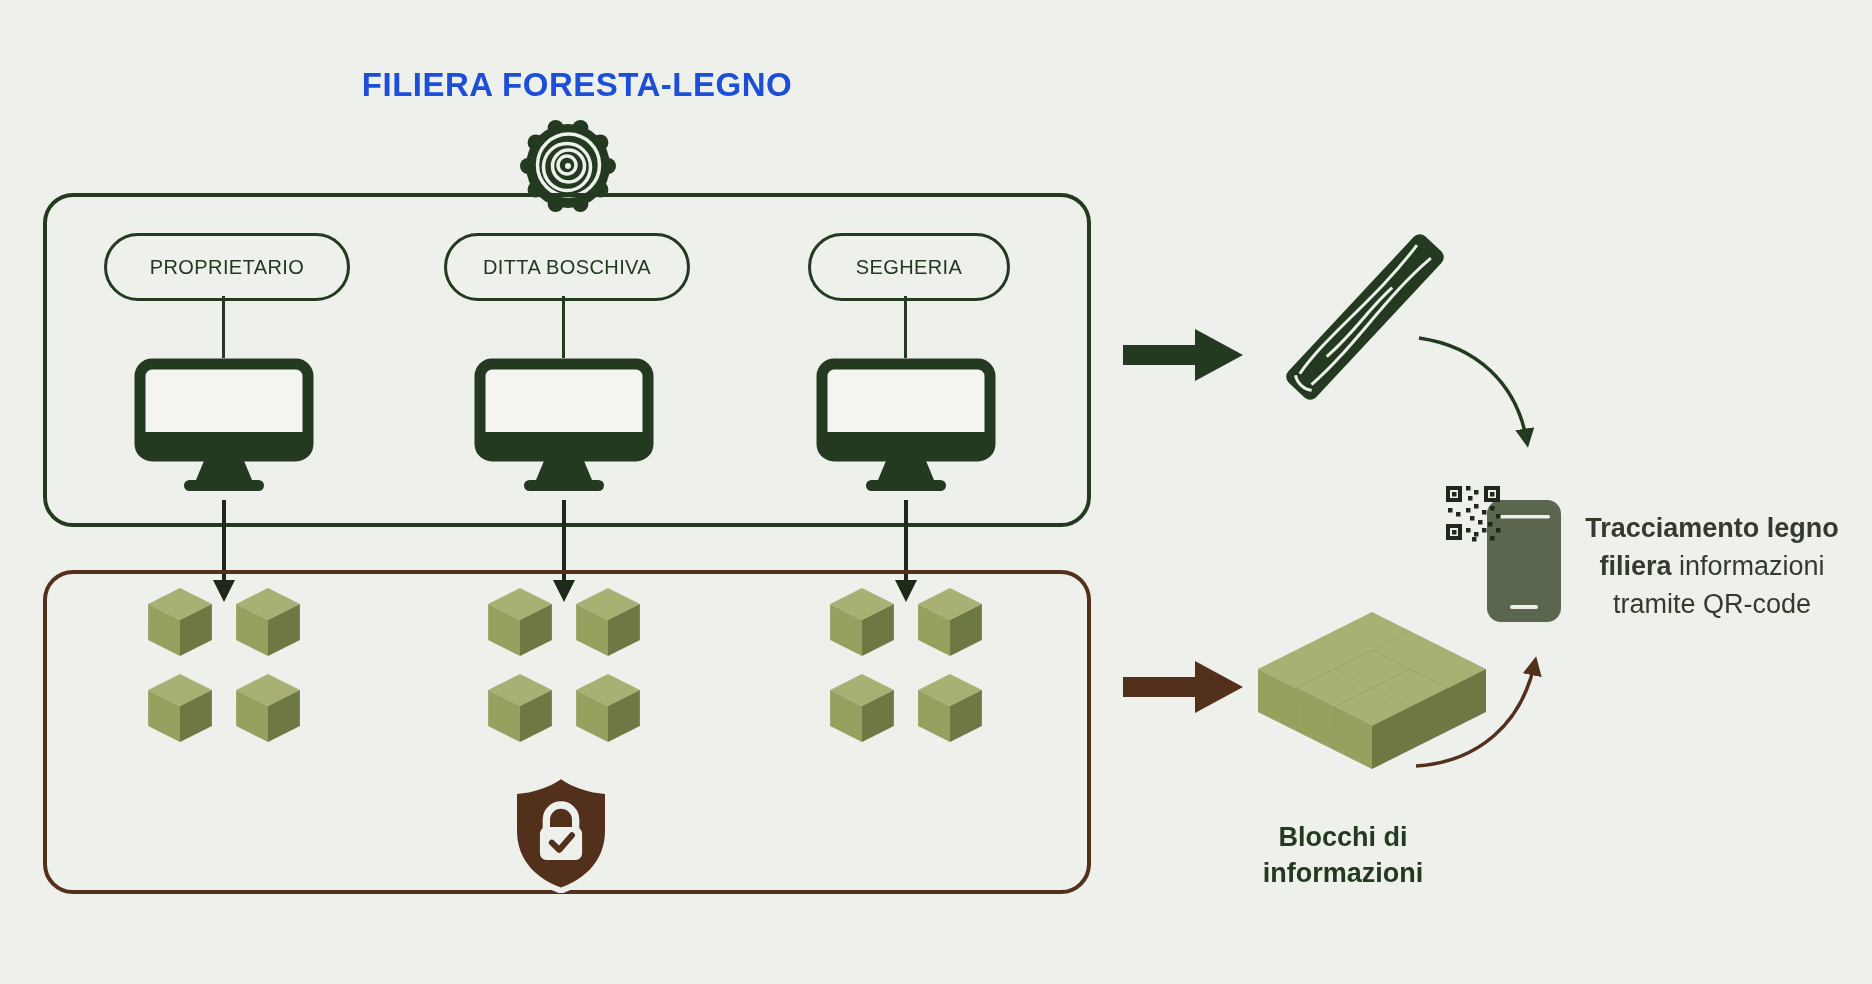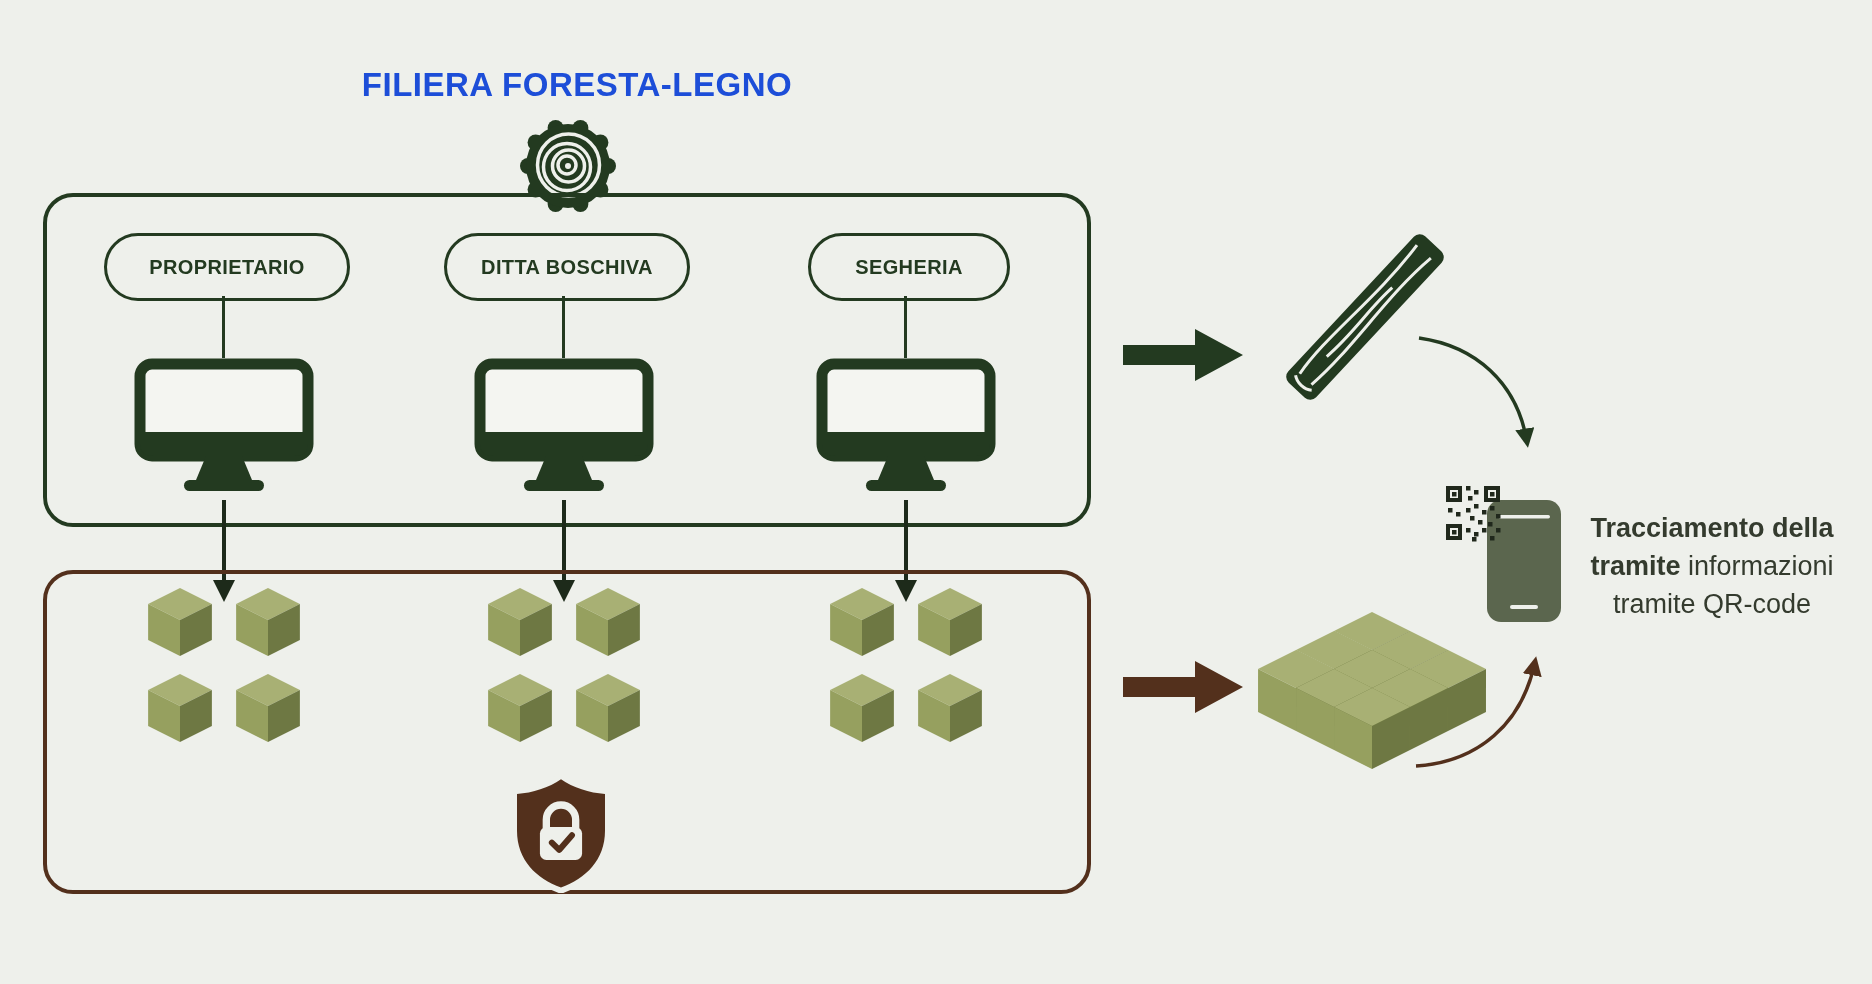--- a/index.html
+++ b/index.html
@@ -6,21 +6,21 @@
   .canvas{position:relative;width:1872px;height:984px;background:#eef0eb;overflow:hidden;
           font-family:"Liberation Sans",sans-serif;color:#233a20;}
   .abs{position:absolute;}
   .title{position:absolute;left:297px;top:66px;width:560px;text-align:center;
          font-size:33px;font-weight:700;letter-spacing:.5px;color:#1d4ed8;}
   .box{position:absolute;border-radius:30px;}
   .green-box{left:43px;top:193px;width:1040px;height:326px;border:4px solid #233a20;}
   .brown-box{left:43px;top:570px;width:1040px;height:316px;border:4px solid #53301c;}
   .pill{position:absolute;top:233px;height:62px;border:3px solid #233a20;border-radius:34px;
         display:flex;align-items:center;justify-content:center;
-        font-size:20px;font-weight:700;letter-spacing:.4px;color:#233a20;}
+        font-size:20px;font-weight:400;letter-spacing:.4px;color:#233a20;}
   .vline{position:absolute;top:296px;width:3px;height:62px;background:#233a20;}
   .monitor-svg{position:absolute;top:358px;width:180px;height:136px;}
   .down-arrow{position:absolute;top:500px;width:28px;height:104px;}
   .cube-group{position:absolute;top:588px;width:152px;height:154px;}
   .shield-svg{position:absolute;left:506px;top:772px;width:110px;height:121px;}
   .blockchain-label{position:absolute;left:411px;top:890px;width:300px;text-align:center;
                     font-size:30px;font-weight:700;letter-spacing:.5px;color:#53301c;}
   .big-arrow{position:absolute;width:120px;height:58px;}
   .label-green{position:absolute;text-align:center;font-size:27px;font-weight:700;
                color:#233a20;line-height:1.32;white-space:pre-line;}
@@ -202,37 +202,39 @@
         <rect x="52" y="44" width="4.5" height="4.5"></rect>
         <rect x="22" y="44" width="4.5" height="4.5"></rect>
       <rect x="30" y="48" width="4.5" height="4.5"></rect>
         <rect x="38" y="44" width="4.5" height="4.5"></rect>
         <rect x="46" y="52" width="4.5" height="4.5"></rect>
       <rect x="28" y="53" width="4.5" height="4.5"></rect>
     </g>
   </svg>
 
   <div class="tracking">
-    <span class="bold">Tracciamento della tramite</span><span> informazioni tramite QR-code</span>
+    <span class="bold">Tracciamento legno filiera</span><span> informazioni tramite QR-code</span>
   </div>
 
   <svg class="big-arrow" style="left:1123px;top:658px" viewBox="0 0 120 58">
     <polygon points="0,19 72,19 72,3 120,29 72,55 72,39 0,39" fill="#53301c"></polygon>
   </svg>
 
   <svg class="abs" style="left:1258px;top:612px" width="228" height="157" viewBox="0 0 228 157">
     <use href="#cube-sym" x="76" y="0" width="76" height="81"></use>
     <use href="#cube-sym" x="114" y="19" width="76" height="81"></use>
       <use href="#cube-sym" x="38" y="19" width="76" height="81"></use>
     <use href="#cube-sym" x="152" y="38" width="76" height="81"></use>
       <use href="#cube-sym" x="76" y="38" width="76" height="81"></use>
       <use href="#cube-sym" x="0" y="38" width="76" height="81"></use>
     <use href="#cube-sym" x="114" y="57" width="76" height="81"></use>
       <use href="#cube-sym" x="38" y="57" width="76" height="81"></use>
     <use href="#cube-sym" x="76" y="76" width="76" height="81"></use>
   </svg>
 
+  <div class="label-green" style="left:1193px;top:820px;width:300px">Blocchi di
+informazioni</div>
 
   <svg class="abs" style="left:1408px;top:648px" width="140" height="130" viewBox="0 0 140 130">
     <path d="M8,118 C70,114 114,76 127,14" fill="none" stroke="#53301c" stroke-width="3.5" marker-end="url(#ah-brown)"></path>
   </svg>
 
 </div>
 
 </body></html>

